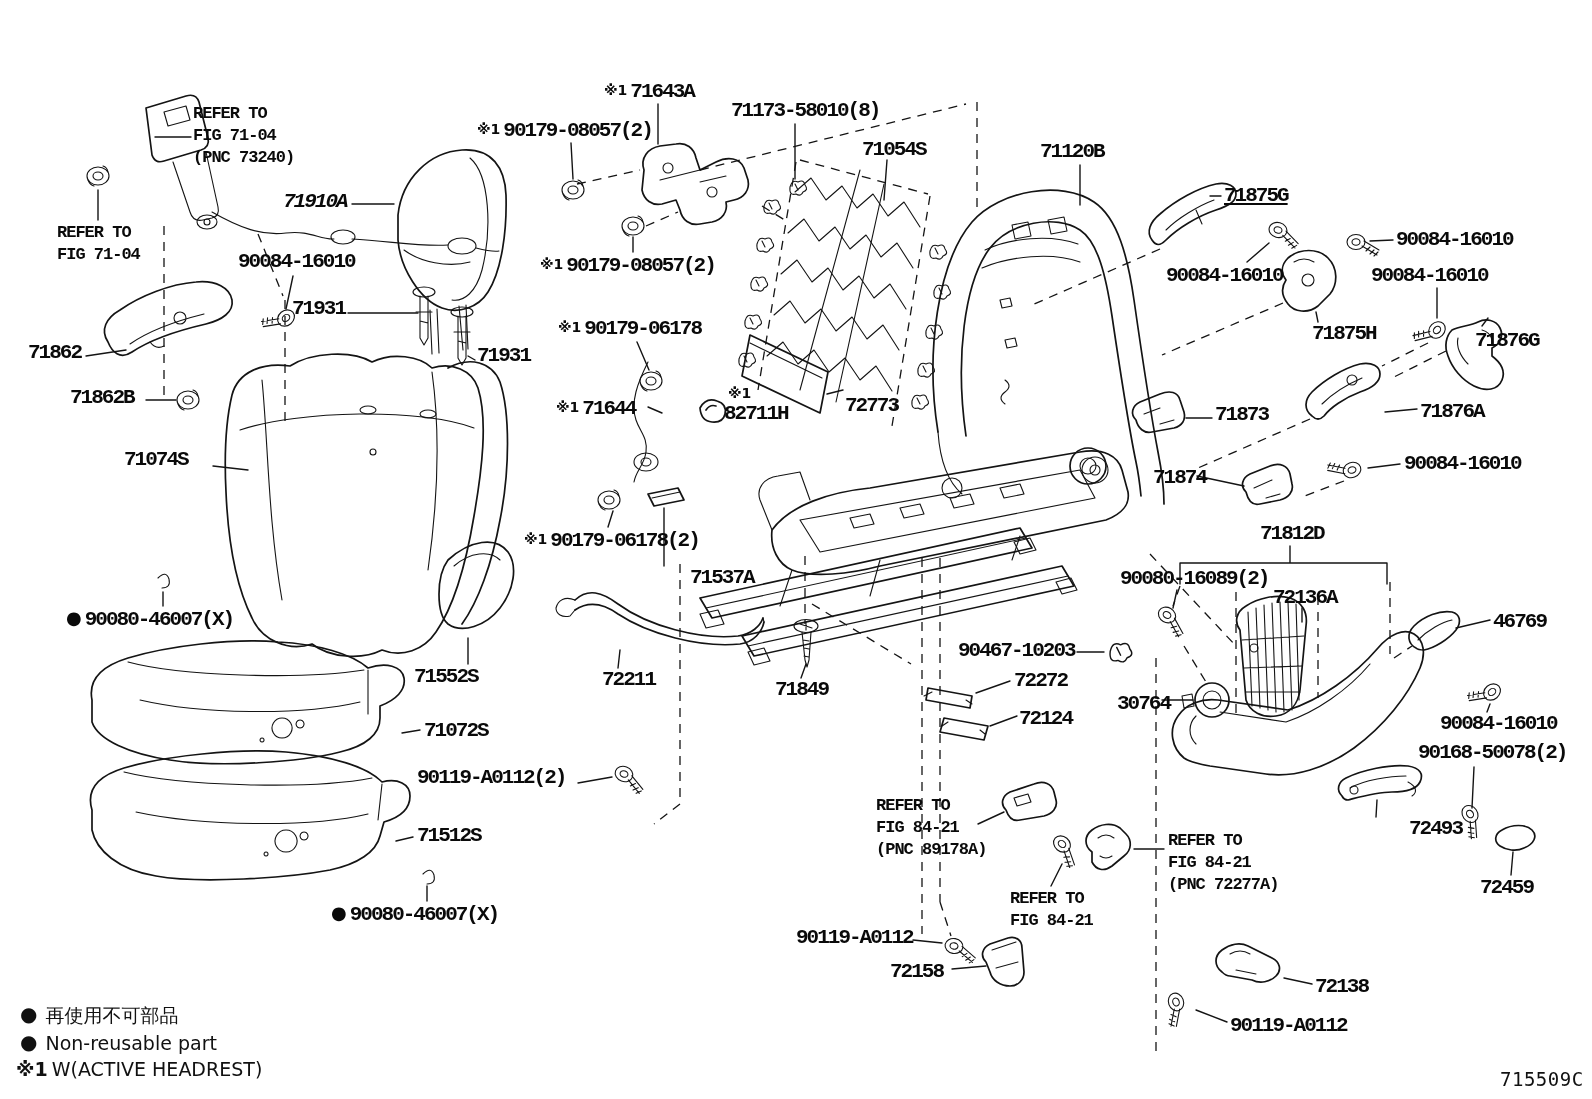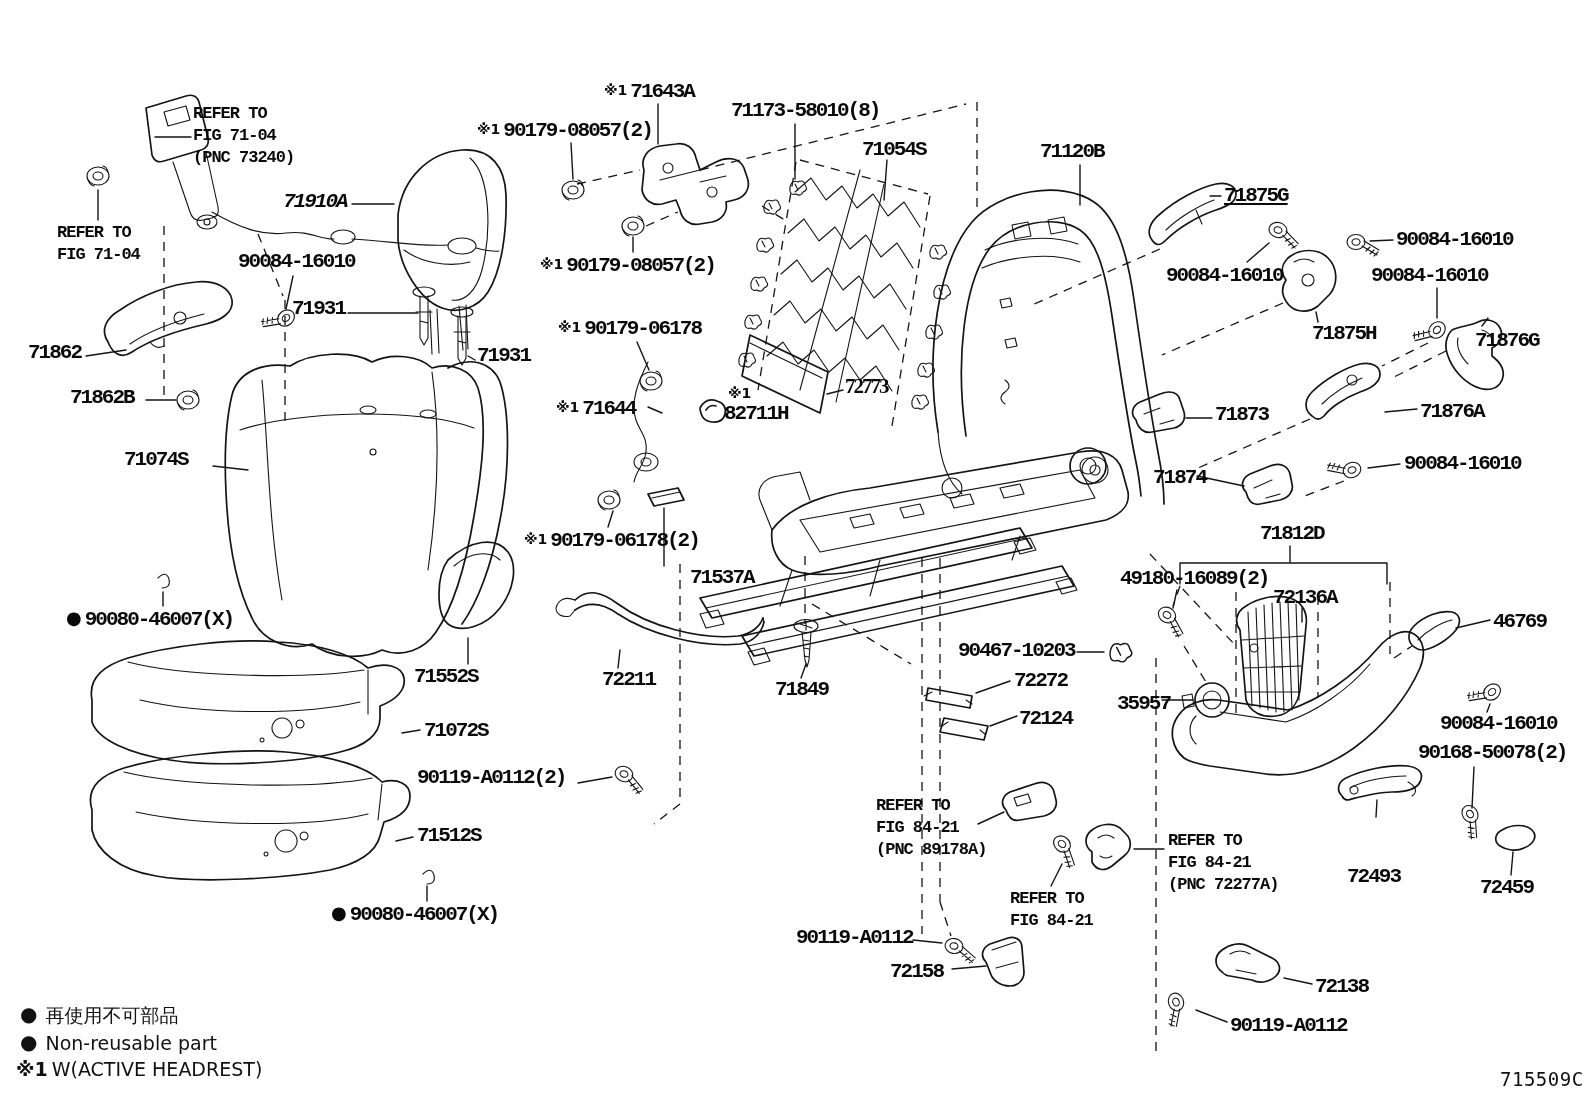--- a/index.html
+++ b/index.html
@@ -370,30 +370,30 @@
       <div class="label pn" style="left: 1396px; top: 230px;"><span>90084-16010</span></div>
       <div class="label pn" style="left: 1166px; top: 266px;"><span>90084-16010</span></div>
       <div class="label pn" style="left: 1371px; top: 266px;"><span>90084-16010</span></div>
       <div class="label pn" style="left: 1475px; top: 299px; margin-top: 32px;"><span>71876G</span></div>
       <div class="label pn" style="left: 1312px; top: 324px;"><span>71875H</span></div>
       <div class="label pn" style="left: 1420px; top: 402px;"><span>71876A</span></div>
       <div class="label pn" style="left: 1215px; top: 405px;"><span>71873</span></div>
       <div class="label pn" style="left: 1404px; top: 454px;"><span>90084-16010</span></div>
       <div class="label pn" style="left: 1153px; top: 468px;"><span>71874</span></div>
       <div class="label pn" style="left: 1260px; top: 524px;"><span>71812D</span></div>
-      <div class="label pn" style="left: 1120px; top: 569px;"><span>49180-16089(2)</span></div>
+      <div class="label pn" style="left: 1120px; top: 569px;"><span>90080-16089(2)</span></div>
       <div class="label pn" style="left: 1273px; top: 588px;"><span>72136A</span></div>
       <div class="label pn" style="left: 1493px; top: 612px;"><span>46769</span></div>
       <div class="label pn" style="left: 958px; top: 641px;"><span>90467-10203</span></div>
       <div class="label pn" style="left: 1014px; top: 671px;"><span>72272</span></div>
-      <div class="label pn" style="left: 1117px; top: 694px;"><span>35957</span></div>
+      <div class="label pn" style="left: 1117px; top: 694px;"><span>30764</span></div>
       <div class="label pn" style="left: 1019px; top: 709px;"><span>72124</span></div>
       <div class="label pn" style="left: 1440px; top: 714px;"><span>90084-16010</span></div>
       <div class="label pn" style="left: 1418px; top: 743px;"><span>90168-50078(2)</span></div>
-      <div class="label pn" style="left: 1347px; top: 819px; margin-top: 48px;"><span>72493</span></div>
+      <div class="label pn" style="left: 1409px; top: 819px;"><span>72493</span></div>
       <div class="label pn" style="left: 1480px; top: 878px;"><span>72459</span></div>
       <div class="label pn" style="left: 1315px; top: 977px;"><span>72138</span></div>
       <div class="label pn" style="left: 1230px; top: 1016px;"><span>90119-A0112</span></div>
       <div class="label ref" style="left: 1168px; top: 830px;">
         <div>REFER TO</div>
         <div>FIG 84-21</div>
         <div>(PNC 72277A)</div>
       </div>
       <div class="label ref" style="left: 876px; top: 795px;">
         <div>REFER TO</div>
@@ -406,21 +406,21 @@
       </div>
       <div class="label pn" style="left: 796px; top: 928px;"><span>90119-A0112</span></div>
       <div class="label pn" style="left: 890px; top: 962px;"><span>72158</span></div>
       <div class="label pn" style="left: 775px; top: 680px;"><span>71849</span></div>
       <div class="label pn" style="left: 602px; top: 670px;"><span>72211</span></div>
       <div class="label pn" style="left: 690px; top: 568px;"><span>71537A</span></div>
       <div class="label pn" style="left: 524px; top: 529px;"><span class="prefix">※1</span><span>90179-06178(2)</span></div>
       <div class="label pn" style="left: 558px; top: 317px;"><span class="prefix">※1</span><span>90179-06178</span></div>
       <div class="label pn" style="left: 556px; top: 397px;"><span class="prefix">※1</span><span>71644</span></div>
       <div class="label pn" style="left: 724px; top: 383px;"><span class="prefix stacked">※1</span><span>82711H</span></div>
-      <div class="label pn" style="left: 845px; top: 376px; font-family: Liberation Serif, serif;"><span>72773</span></div>
+      <div class="label pn" style="left: 845px; top: 396px;"><span>72773</span></div>
       <div class="label pn" style="left: 292px; top: 299px;"><span>71931</span></div>
       <div class="label pn" style="left: 477px; top: 346px;"><span>71931</span></div>
       <div class="label pn" style="left: 28px; top: 343px;"><span>71862</span></div>
       <div class="label pn" style="left: 70px; top: 388px;"><span>71862B</span></div>
       <div class="label pn" style="left: 124px; top: 450px;"><span>71074S</span></div>
       <div class="label pn" style="left: 66px; top: 608px;"><span class="bullet">●</span><span>90080-46007(X)</span></div>
       <div class="label pn" style="left: 414px; top: 667px;"><span>71552S</span></div>
       <div class="label pn" style="left: 424px; top: 721px;"><span>71072S</span></div>
       <div class="label pn" style="left: 417px; top: 768px;"><span>90119-A0112(2)</span></div>
       <div class="label pn" style="left: 417px; top: 826px;"><span>71512S</span></div>

